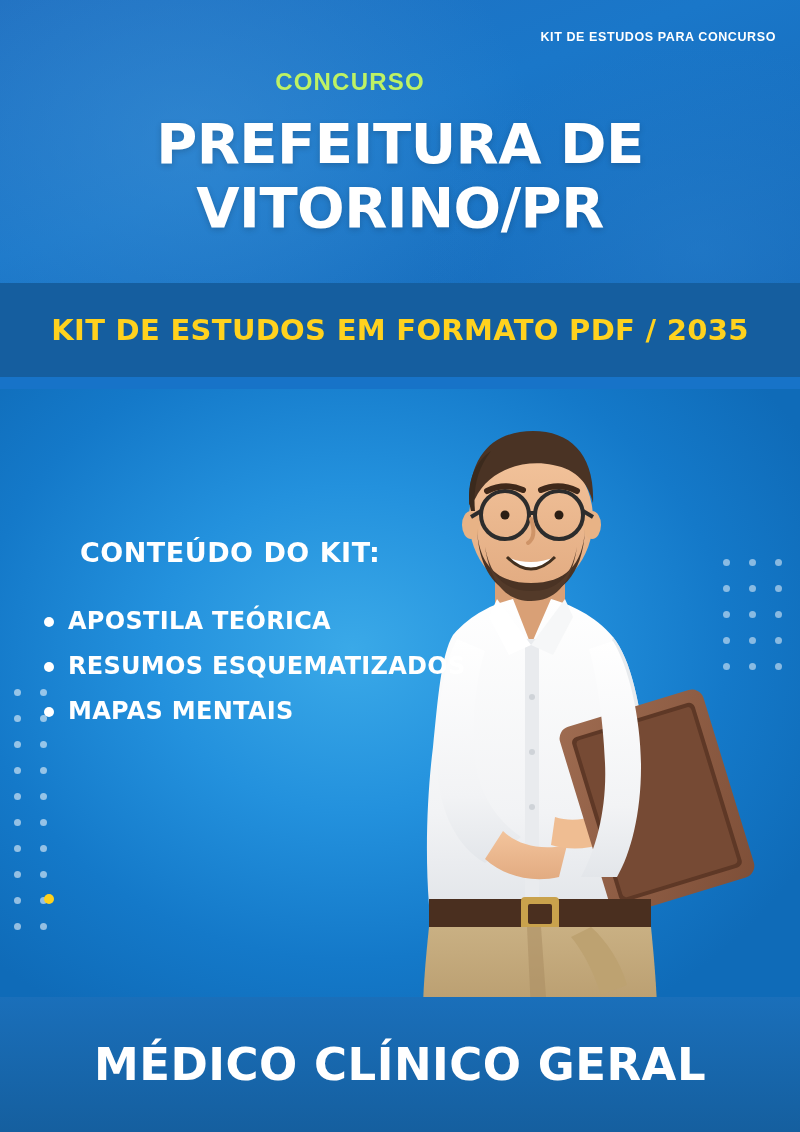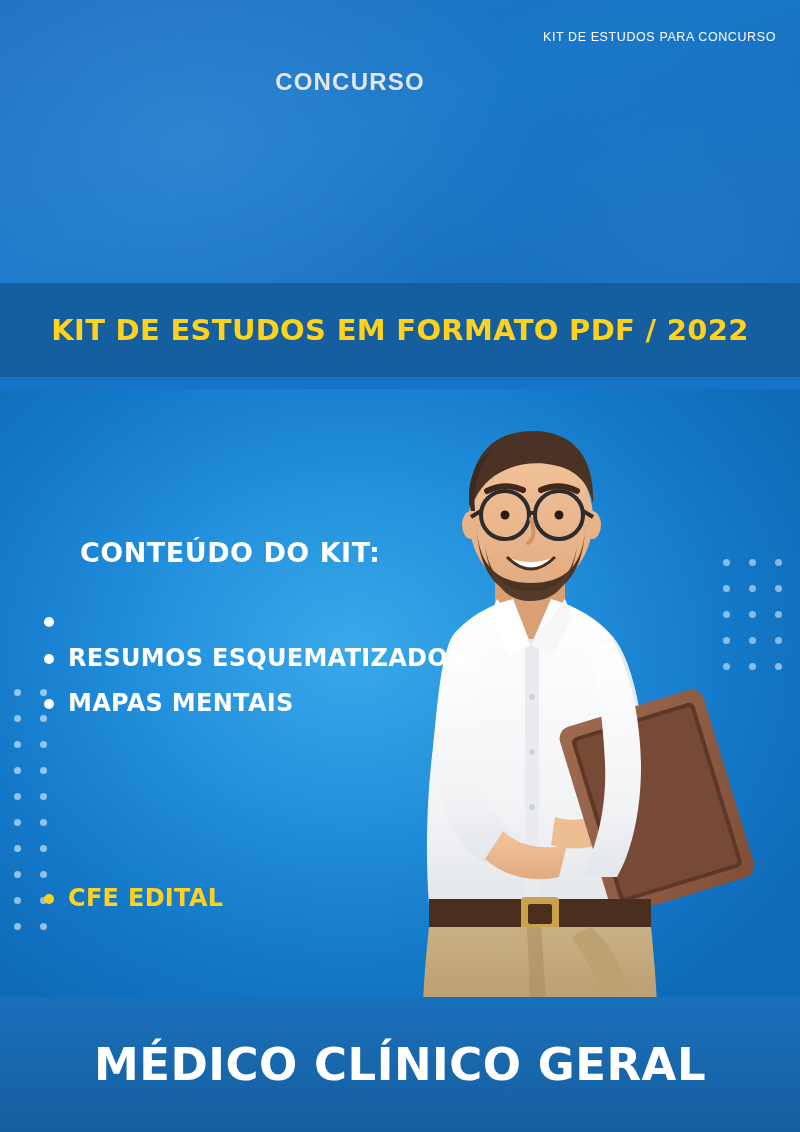--- a/index.html
+++ b/index.html
@@ -65,35 +65,35 @@
     font-weight: bold;
     color: #ffffff;
     letter-spacing: 0.5px;
   }
 
   
   .top-tag {
     position: absolute;
     top: 30px; right: 24px;
     font-size: 12.5px;
-    font-weight: normal;
+    font-weight: bold;
     letter-spacing: 0.6px;
     color: #ffffff;
     z-index: 6;
   }
 
   
   .concurso {
     position: absolute;
     top: 68px; left: 0; width: 700px;
     text-align: center;
     font-size: 24px;
     font-weight: bold;
     letter-spacing: 1.2px;
-    color: #e5e5e5;
+    color: #bef264;
     z-index: 6;
   }
 
   
   .title {
     position: absolute;
     top: 112px; left: 0; width: 800px;
     text-align: center;
     z-index: 6;
     color: #ffffff;
@@ -248,23 +248,27 @@
 
 <div class="poster">
 
   <div class="top-band"></div>
 
 
   <div class="top-tag">KIT DE ESTUDOS PARA CONCURSO</div>
 
   <div class="concurso">CONCURSO</div>
 
+  <div class="title">
+    <div>PREFEITURA DE</div>
+    <div>VITORINO/PR</div>
+  </div>
 
   <div class="pdf-bar">
-    <span class="pdf-bar-text">KIT DE ESTUDOS EM FORMATO PDF / 2022</span>
+    <span class="pdf-bar-text">KIT DE ESTUDOS EM FORMATO PDF / 2035</span>
   </div>
 
   <div class="middle">
 
     <div class="dots dots-left">
       <span></span>
         <span></span>
         <span></span>
         <span></span>
         <span></span>
@@ -396,34 +400,34 @@
       <path d="M196 520 L202 604 L186 604 L182 520 Z" fill="#ab9064" opacity="0.6"></path>
 
       <path d="M246 520 C262 534 276 556 282 578 L256 588 C248 562 236 542 226 530 Z" fill="#bda271"></path>
     </svg>
 
     <div class="content-head">CONTEÚDO DO KIT:</div>
 
     <ul class="content-list">
       <li>
         <span class="bullet"></span>
+        <span>APOSTILA TEÓRICA</span>
       </li>
       <li>
         <span class="bullet"></span>
         <span>RESUMOS ESQUEMATIZADOS</span>
       </li>
       <li>
         <span class="bullet"></span>
         <span>MAPAS MENTAIS</span>
       </li>
     </ul>
 
     <div class="cfe">
       <span class="bullet"></span>
-      <span>CFE EDITAL</span>
     </div>
   </div>
 
   <div class="bottom-band">
     <div class="bottom-text">MÉDICO CLÍNICO GERAL</div>
   </div>
 
 </div>
 
 </body></html>

